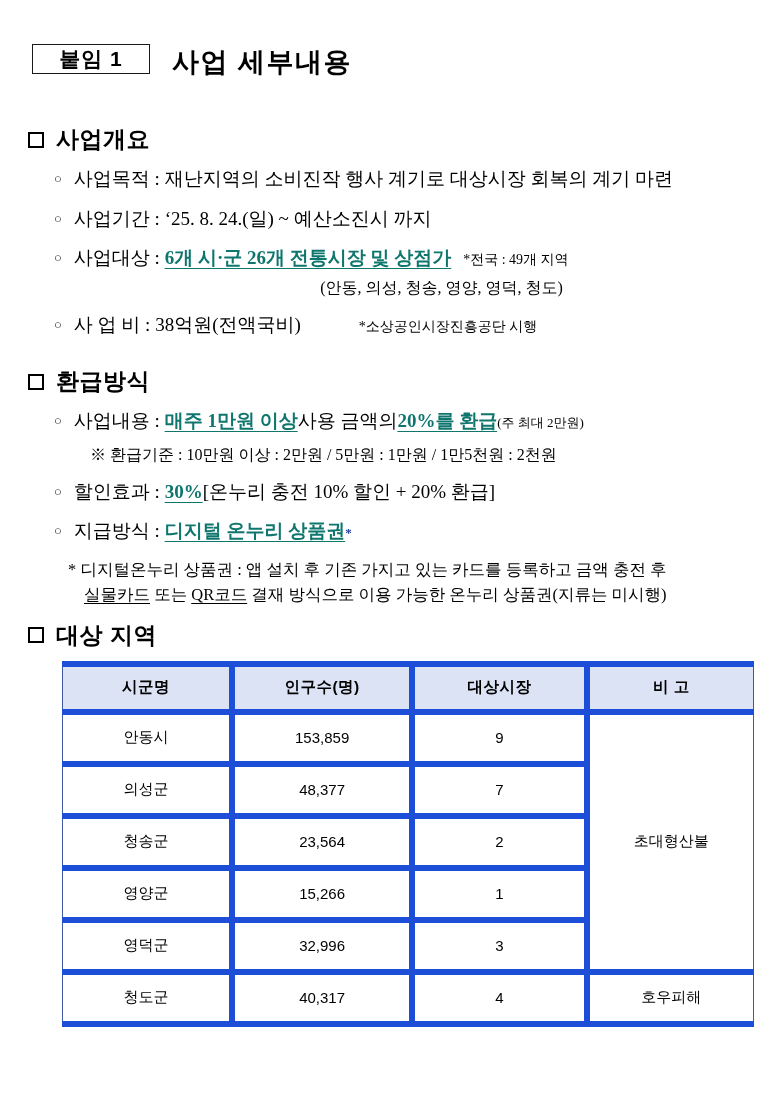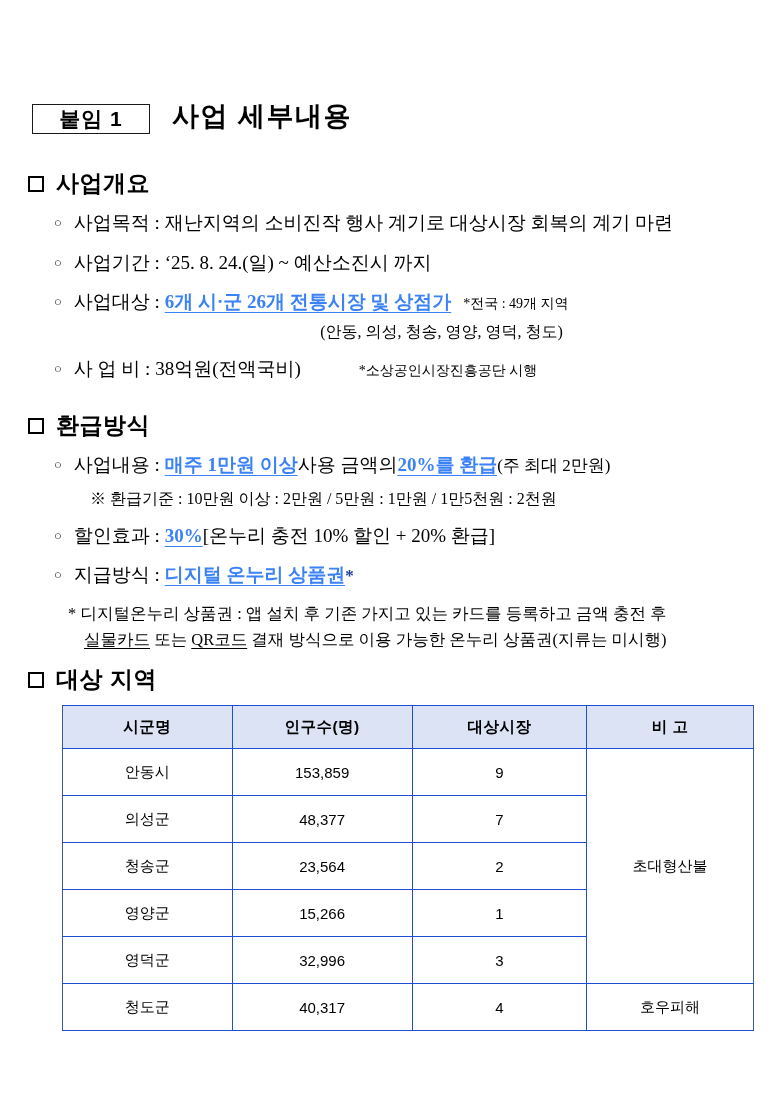--- a/index.html
+++ b/index.html
@@ -19,25 +19,24 @@
     width: 779px;
     height: 1110px;
     box-sizing: border-box;
     padding: 44px 24px 0 24px;
     position: relative;
   }
 
   
   .header-row {
     display: flex;
-    align-items: flex-end;
+    align-items: flex-start;
     height: 46px;
     margin-left: 8px;
     margin-bottom: 34px;
-    margin-top: 44px;
   }
   .badge {
     border: 1.6px solid #1a1a1a;
     min-width: 96px;
     display: flex;
     align-items: center;
     justify-content: center;
     font-family: "Liberation Sans", sans-serif;
     font-weight: bold;
     font-size: 21px;
@@ -85,21 +84,21 @@
     font-size: 13px;
     margin-right: 12px;
     line-height: 1;
     position: relative;
     top: -2px;
   }
   .label {
     white-space: pre;
   }
   .blue-ul {
-    color: #3b82f6;
+    color: #0f766e;
     font-weight: bold;
     text-decoration: underline;
     text-underline-offset: 4px;
   }
   .blue-b {
     color: #1f3f9e;
     font-weight: bold;
   }
   .note-right {
     font-size: 14px;
@@ -109,21 +108,21 @@
   .sub-indent {
     margin: -6px 0 12px 104px;
     font-size: 16px;
     text-align: center;
   }
   .sub-note {
     margin: -2px 0 12px 66px;
     font-size: 16px;
   }
   .sup {
-    font-size: 17px;
+    font-size: 13px;
     vertical-align: super;
     text-align: right;
   }
   .star-note {
     margin: 2px 0 6px 44px;
     font-size: 16.5px;
     line-height: 1.55;
   }
   .star-note .u {
     text-decoration: underline;
@@ -139,21 +138,21 @@
 
   
   table.region {
     border-collapse: collapse;
     width: 692px;
     margin: 10px 0 0 38px;
     font-family: "Liberation Sans", sans-serif;
     font-size: 15px;
   }
   table.region th, table.region td {
-    border: 1px solid #1d4ed8;
+    border: 6px solid #1d4ed8;
     text-align: center;
     height: 46px;
     padding: 0 6px;
   }
   table.region thead th {
     background: #dce3f4;
     font-weight: bold;
     font-size: 15.5px;
     height: 42px;
     letter-spacing: 0.5px;

